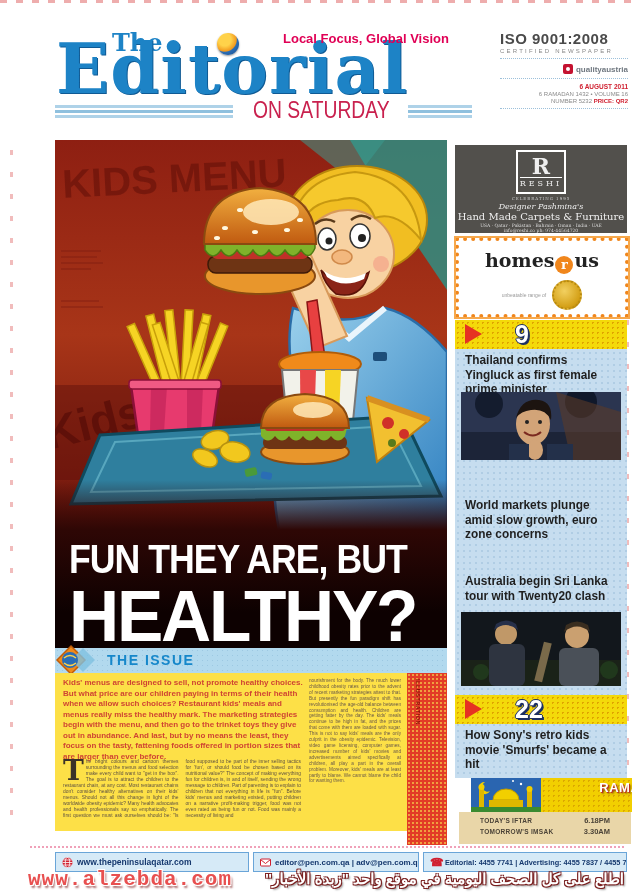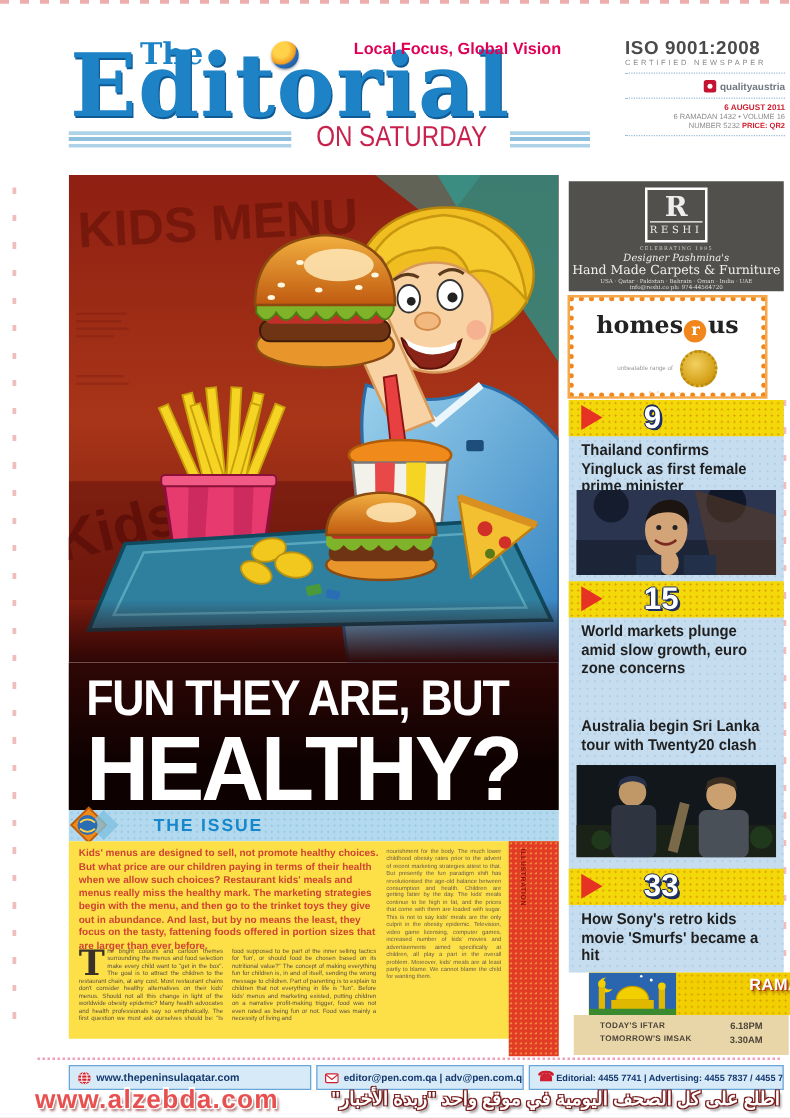--- a/index.html
+++ b/index.html
@@ -48,21 +48,21 @@
   .illo{position:absolute;left:55px;top:140px;width:392px;height:390px;}
   .headline-block{position:absolute;left:55px;top:530px;width:392px;height:118px;
     background:linear-gradient(#2e0705,#0d0101 70%);color:#fff;overflow:hidden;}
   .hl1{position:absolute;left:14px;top:6px;font-size:35px;font-weight:bold;white-space:nowrap;
     transform:scale(1.02,1.15);transform-origin:left top;letter-spacing:-1px;}
   .hl2{position:absolute;left:14px;top:44px;font-size:62px;font-weight:bold;white-space:nowrap;
     transform:scale(1.12,1.18);transform-origin:left top;letter-spacing:-2px;}
   .issue-banner{position:absolute;left:55px;top:648px;width:392px;height:25px;background:#b2d9ee;
     background-image:radial-gradient(#9cc8e2 .8px,transparent .8px);background-size:5px 5px;}
   .issue-icon{position:absolute;left:0;top:-4px;width:42px;height:32px;}
-  .issue-label{position:absolute;left:68px;top:4px;font-size:14px;font-weight:bold;color:#1687ca;letter-spacing:1.5px;}
+  .issue-label{position:absolute;left:52px;top:4px;font-size:14px;font-weight:bold;color:#1687ca;letter-spacing:1.5px;}
   .article{position:absolute;left:55px;top:673px;width:392px;height:158px;background:#fde047;}
   .article .strip{position:absolute;right:0;top:0;width:40px;height:172px;background:#e23c26;
     background-image:radial-gradient(#f0a040 .8px,transparent .8px);background-size:4px 4px;}
   .credit{position:absolute;right:26px;top:6px;writing-mode:vertical-rl;font-size:5.5px;
     font-weight:bold;color:#8a1208;letter-spacing:.5px;}
   .intro{position:absolute;left:8px;top:5px;width:240px;font-size:8px;line-height:10.5px;
     font-weight:600;color:#cf4433;}
   .col3{position:absolute;left:254px;top:5px;width:92px;height:162px;overflow:hidden;
     font-size:4.7px;line-height:5.9px;text-align:justify;color:#6a5a48;}
   .lower{position:absolute;left:8px;top:86px;width:238px;height:82px;overflow:hidden;
@@ -75,21 +75,21 @@
     color:#eee;text-align:center;font-family:"DejaVu Serif",serif;overflow:hidden;}
   .reshi-frame{margin:5px auto 2px;width:46px;height:40px;border:2px solid #fff;
     display:flex;flex-direction:column;align-items:center;justify-content:center;}
   .reshi-r{font-size:22px;font-weight:bold;line-height:20px;}
   .reshi-name{font-size:8px;letter-spacing:3px;border-top:1px solid #fff;margin-top:1px;padding-top:1px;}
   .reshi-since{font-size:4px;letter-spacing:1px;color:#ccc;}
   .reshi-l1{font-size:8px;font-style:italic;margin-top:1px;}
   .reshi-l2{font-size:10px;}
   .reshi-l3{font-size:4.5px;color:#ddd;margin-top:1px;}
   .reshi-l4{font-size:4.5px;color:#ddd;}
-  .ad-homes{position:absolute;left:0;top:237px;width:158px;height:81px;background:#fff;
+  .ad-homes{position:absolute;left:0;top:237px;width:174px;height:81px;background:#fff;
     border:4px dotted #f0861c;outline:2px solid #f6a84c;outline-offset:-1px;
     box-sizing:border-box;overflow:hidden;text-align:center;}
   .homes-logo{margin-top:8px;font-family:"DejaVu Serif",serif;font-weight:bold;font-size:19px;color:#222;}
   .homes-r{display:inline-block;width:18px;height:18px;line-height:18px;border-radius:50%;
     background:#f0861c;color:#fff;font-size:13px;vertical-align:-2px;margin:0 1px;}
   .homes-mid{display:flex;align-items:center;justify-content:center;gap:6px;margin-top:6px;}
   .homes-tag{font-size:5px;color:#9a9a9a;}
   .homes-seal{width:26px;height:26px;border-radius:50%;
     background:radial-gradient(circle at 40% 35%,#f2d060,#d4a017 70%,#a87808);
     border:2px dotted #b88a10;}
@@ -120,21 +120,21 @@
     box-sizing:border-box;display:flex;align-items:center;gap:4px;padding:0 6px;
     color:#15386e;font-weight:bold;white-space:nowrap;overflow:hidden;}
   .fbox.web{left:55px;width:194px;font-size:8.5px;}
   .fbox.mail{left:253px;width:166px;font-size:8px;}
   .fbox.phone{left:423px;width:204px;font-size:7.3px;}
   .ficon{flex:0 0 auto;width:11px;height:11px;}
   .phone-glyph{color:#d02030;font-size:11px;line-height:11px;}
   
   .wm-url{position:absolute;left:28px;top:868px;font-size:21px;font-weight:bold;letter-spacing:1px;
     color:#e85050;
-    text-shadow:-1px -1px 0 #fff,1px -1px 0 #fff,-1px 1px 0 #fff,1px 1px 0 #fff,2px 3px 2px rgba(120,20,20,.6);}
+    text-shadow:-1px -1px 0 #fff,1px -1px 0 #fff,-1px 1px 0 #fff,1px 1px 0 #fff,2px 3px 2px rgba(120,20,20,.6);font-family:Liberation Mono, monospace;}
   .wm-ar{position:absolute;right:8px;top:870px;direction:rtl;font-size:15px;font-weight:bold;color:#fff;
     text-shadow:-1px -1px 0 #7a2020,1px -1px 0 #7a2020,-1px 1px 0 #7a2020,1px 1px 0 #7a2020,2px 2px 2px rgba(0,0,0,.4);}
 </style>
 </head>
 <body>
 
 <div id="page">
 
   <div class="top-marks"></div>
   <div class="left-marks"></div>
@@ -365,24 +365,20 @@
           <path d="M55,26 Q60,6 78,8 Q92,10 90,28 Q84,16 70,18 Q60,19 55,26 Z" fill="#1c1410"></path>
           <path d="M63,40 q9,7 17,0" stroke="#7a2a20" stroke-width="2" fill="none"></path>
           <circle cx="66" cy="30" r="2" fill="#222"></circle>
             <circle cx="79" cy="30" r="2" fill="#222"></circle>
           <ellipse cx="74" cy="58" rx="8" ry="10" fill="#d2a478"></ellipse>
           <rect x="48" y="52" width="20" height="16" fill="#23304a"></rect>
             <rect x="86" y="52" width="26" height="16" fill="#23304a"></rect>
         </svg>
       </div>
 
-      <div class="band" style="top:145px;">
-        <div class="tri"></div>
-        <div class="num">15</div>
-      </div>
       <div class="idx-head" style="top:178px;">World markets plunge amid slow growth, euro zone concerns</div>
 
       <div class="idx-head" style="top:254px;">Australia begin Sri Lanka tour with Twenty20 clash</div>
       <div class="idx-photo" style="top:292px;height:74px;">
         <svg width="160" height="74" viewBox="0 0 160 74">
           <rect width="160" height="74" fill="#12171c"></rect>
           <rect x="0" y="48" width="160" height="26" fill="#1a2218"></rect>
           <circle cx="45" cy="22" r="11" fill="#c09868"></circle>
           <path d="M33,18 q12,-10 24,0 l-2,-6 q-10,-7 -20,0 Z" fill="#26304a"></path>
           <rect x="28" y="32" width="36" height="42" rx="6" fill="#2e3440"></rect>
@@ -390,21 +386,21 @@
           <path d="M103,20 q13,-11 26,0 l-2,-7 q-11,-7 -22,0 Z" fill="#3a2e20"></path>
           <rect x="98" y="36" width="40" height="38" rx="6" fill="#4a5058"></rect>
           <rect x="78" y="30" width="8" height="40" fill="#7a6a4a" transform="rotate(14 82 50)"></rect>
           <circle cx="20" cy="60" r="8" fill="#24421e" opacity=".7"></circle>
             <circle cx="148" cy="58" r="9" fill="#24421e" opacity=".7"></circle>
         </svg>
       </div>
 
       <div class="band" style="top:375px;">
         <div class="tri"></div>
-        <div class="num">33</div>
+        <div class="num">22</div>
       </div>
       <div class="idx-head" style="top:408px;">How Sony's retro kids movie 'Smurfs' became a hit</div>
     </div>
 
     <div class="ramadan-banner">
       <svg width="70" height="34" viewBox="0 0 70 34" style="position:absolute;left:0;top:0;">
         <rect width="70" height="34" fill="#2a65b0"></rect>
         <path d="M14,4 a6,6 0 1 0 5,9 a5,5 0 1 1 -5,-9 Z" fill="#f2cf00"></path>
         <circle cx="50" cy="6" r="1.2" fill="#fff"></circle>
           <circle cx="60" cy="12" r="1" fill="#fff"></circle>

